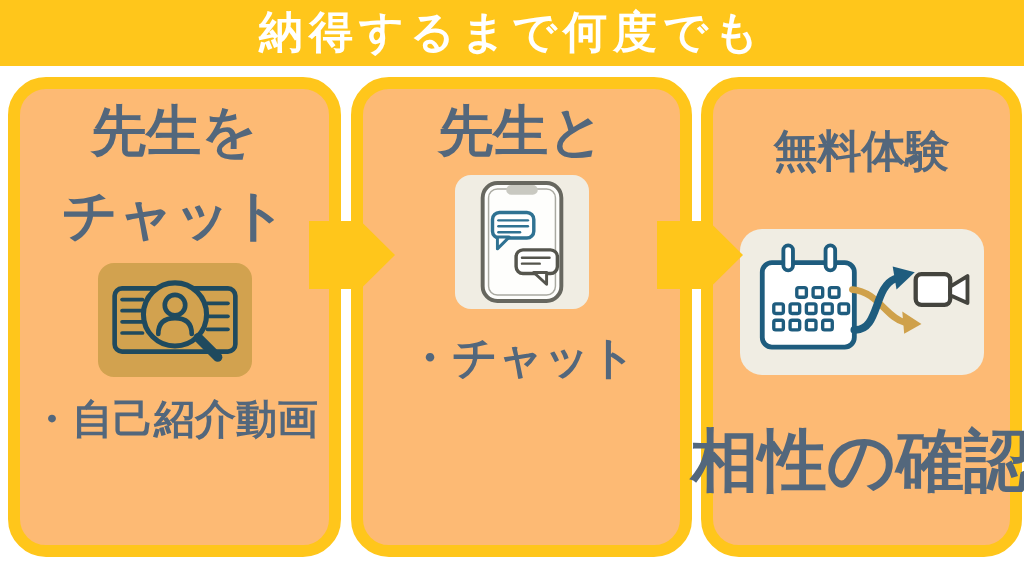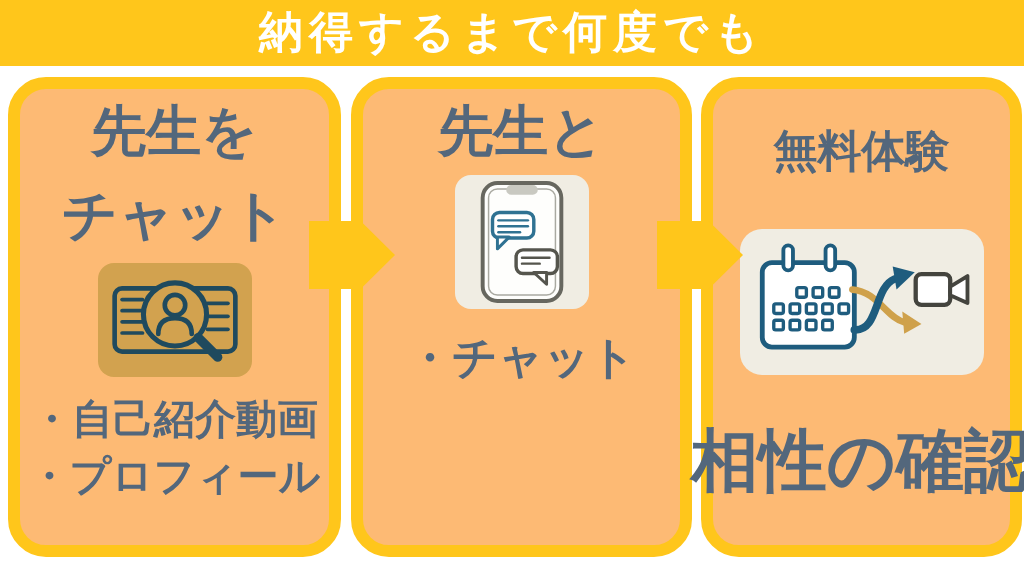--- a/index.html
+++ b/index.html
@@ -89,21 +89,20 @@
           <line x1="110" y1="66" x2="132" y2="66"></line>
         </g>
         <circle cx="75" cy="50" r="34" fill="#D2A24F" stroke="#1F4A5E" stroke-width="5.5"></circle>
         <circle cx="75" cy="40" r="11" fill="none" stroke="#1F4A5E" stroke-width="5"></circle>
         <path d="M57 71 Q57 54 75 54 Q93 54 93 71" fill="none" stroke="#1F4A5E" stroke-width="5" stroke-linecap="round"></path>
         <line x1="100" y1="75" x2="121" y2="96" stroke="#1F4A5E" stroke-width="10" stroke-linecap="round"></line>
       </svg>
     </div>
     <div class="bullets">
       <div>・自己紹介動画</div>
-      <div>・プロフィール</div>
     </div>
   </div>
 
   <div class="card card2">
     <div class="card-title">
       <div>先生と</div>
     </div>
     <div class="icon-box phone-box">
       <svg width="118" height="126" viewBox="0 0 120 128" aria-hidden="true">
         <rect x="20" y="4" width="80" height="120" rx="15" fill="#FEFEFC" stroke="#67675F" stroke-width="4"></rect>

